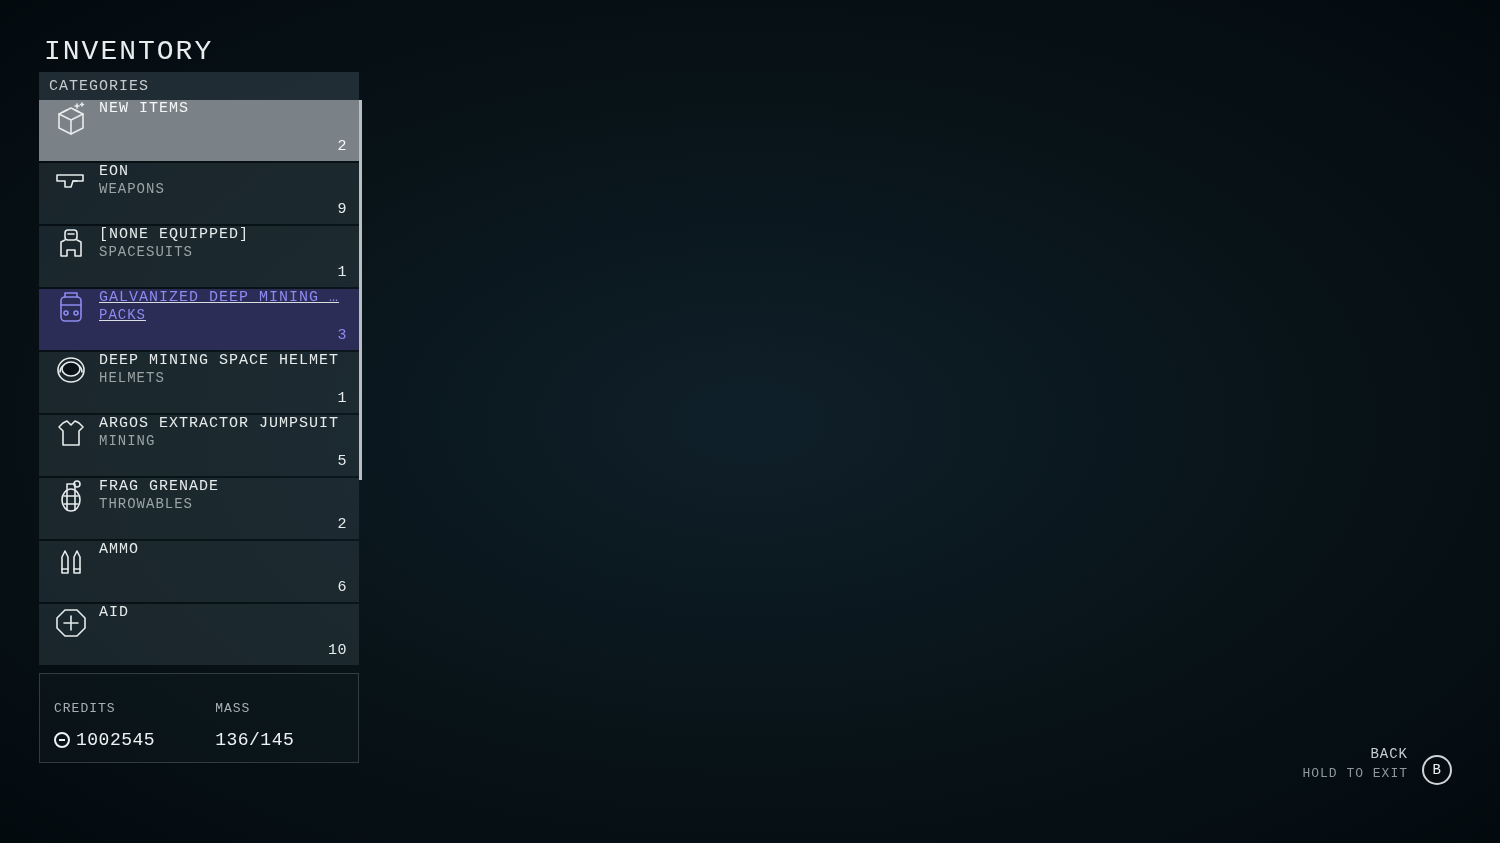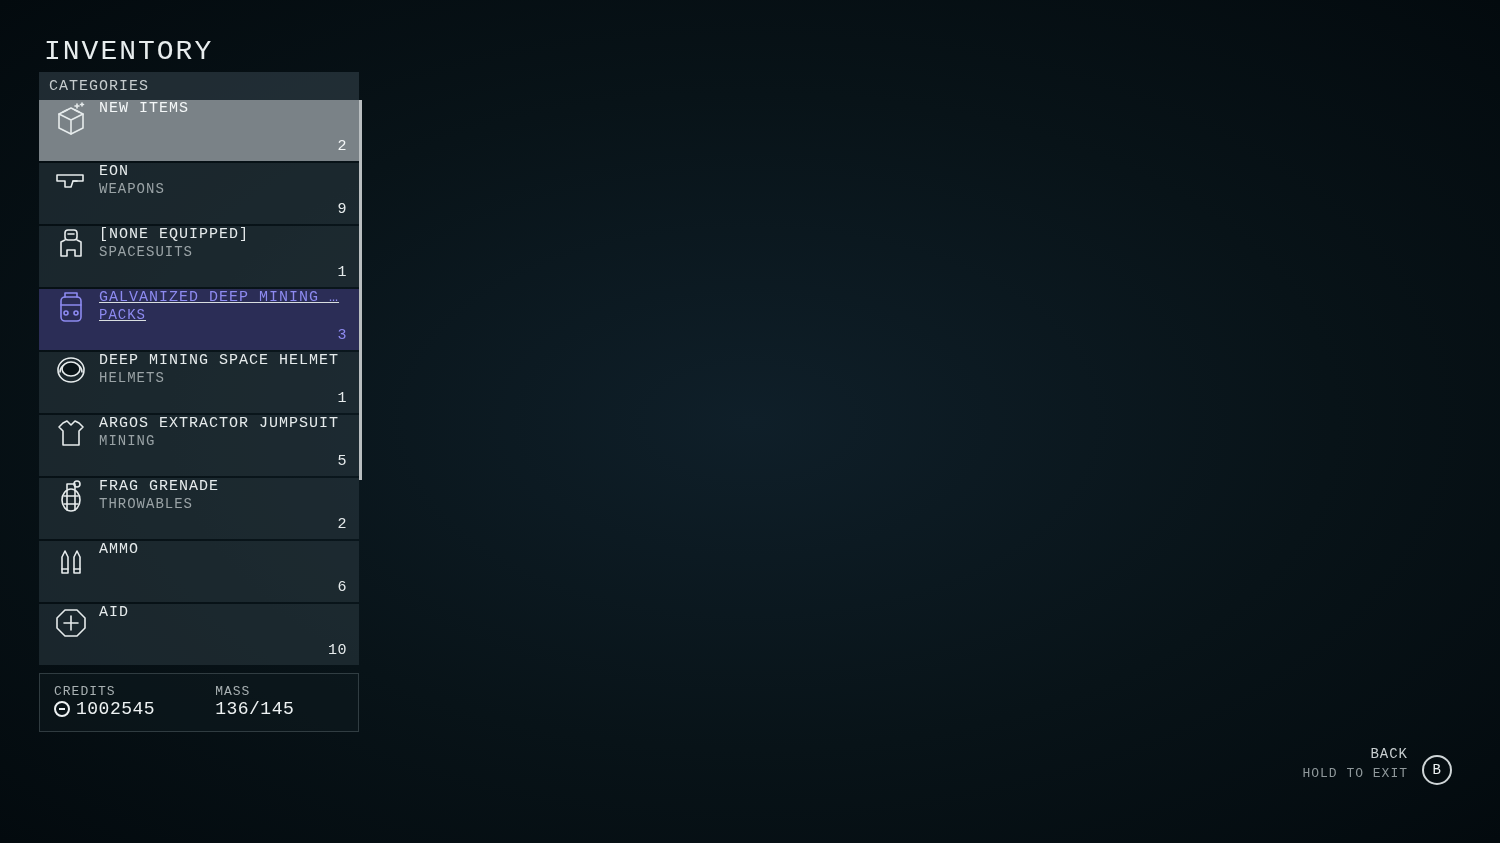--- a/index.html
+++ b/index.html
@@ -131,33 +131,33 @@
     right: 12px;
     bottom: 6px;
     font-size: 15px;
     color: #e6ebec;
   }
 
   .stats {
     margin-top: 8px;
     border: 1px solid rgba(120, 135, 140, 0.35);
     background: rgba(18, 30, 36, 0.4);
-    padding: 10px 14px 12px 14px;
+    padding: 27px 14px 12px 14px;
     display: flex;
     gap: 60px;
   }
   .stat-label {
     font-size: 13px;
     color: #a9b1b3;
     letter-spacing: 1px;
   }
   .stat-value {
     font-size: 18px;
     color: #eef2f3;
-    margin-top: 0;
+    margin-top: 14px;
     display: flex;
     align-items: center;
     gap: 6px;
   }
   .credits-glyph {
     display: inline-flex;
     width: 16px; height: 16px;
     border: 2px solid #eef2f3;
     border-radius: 50%;
     align-items: center;

